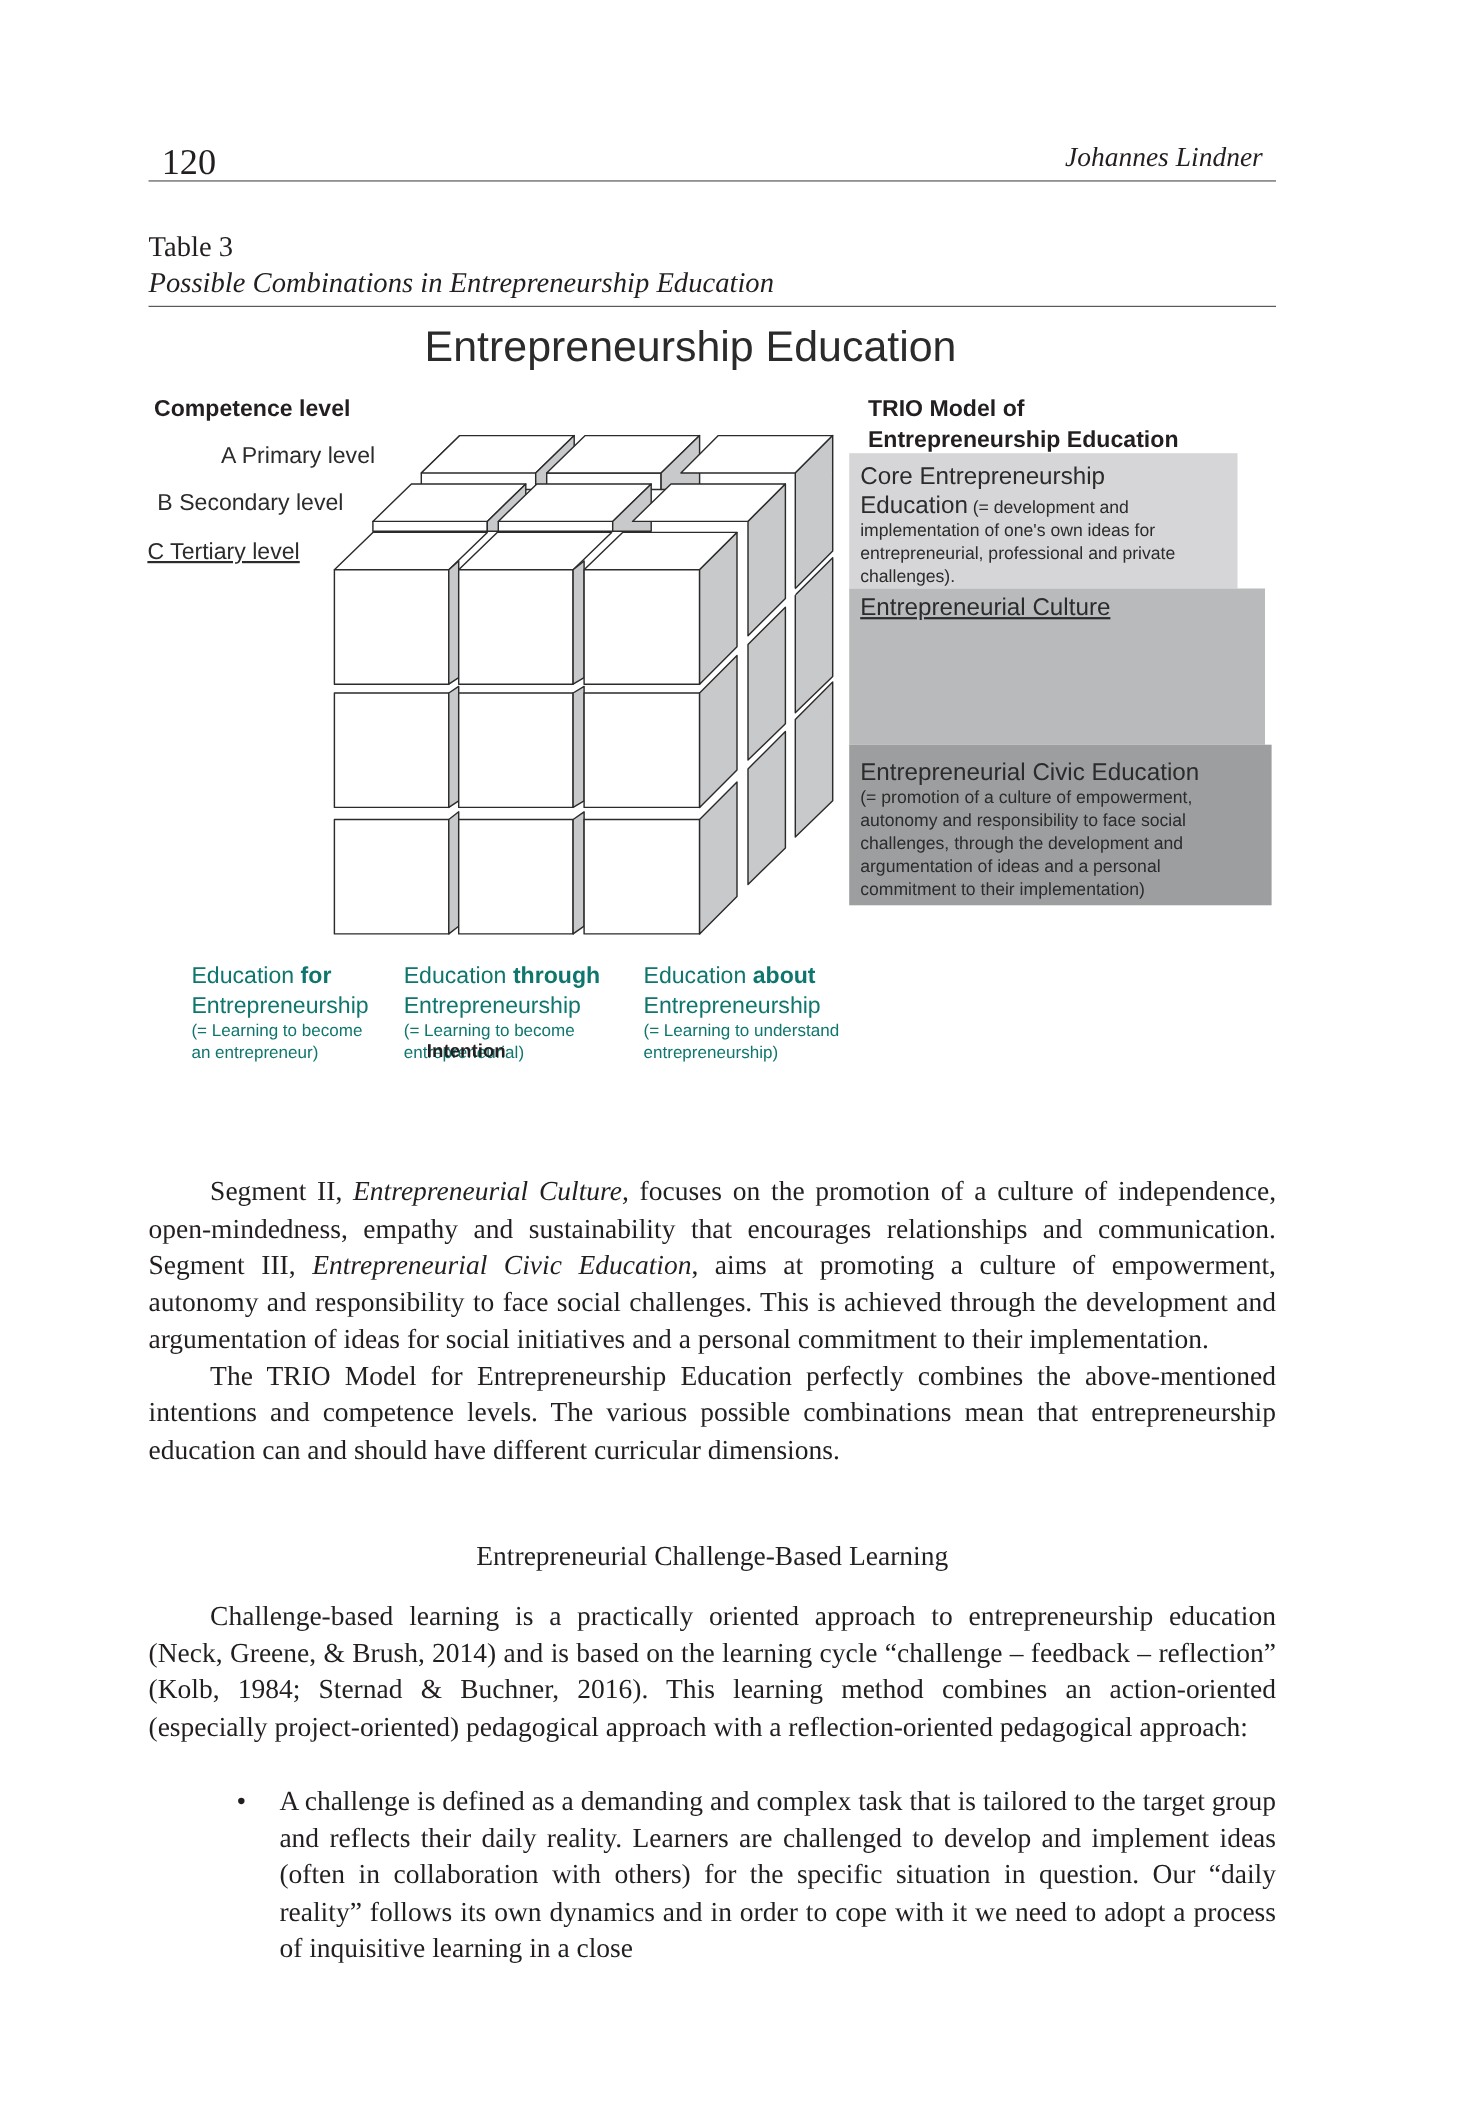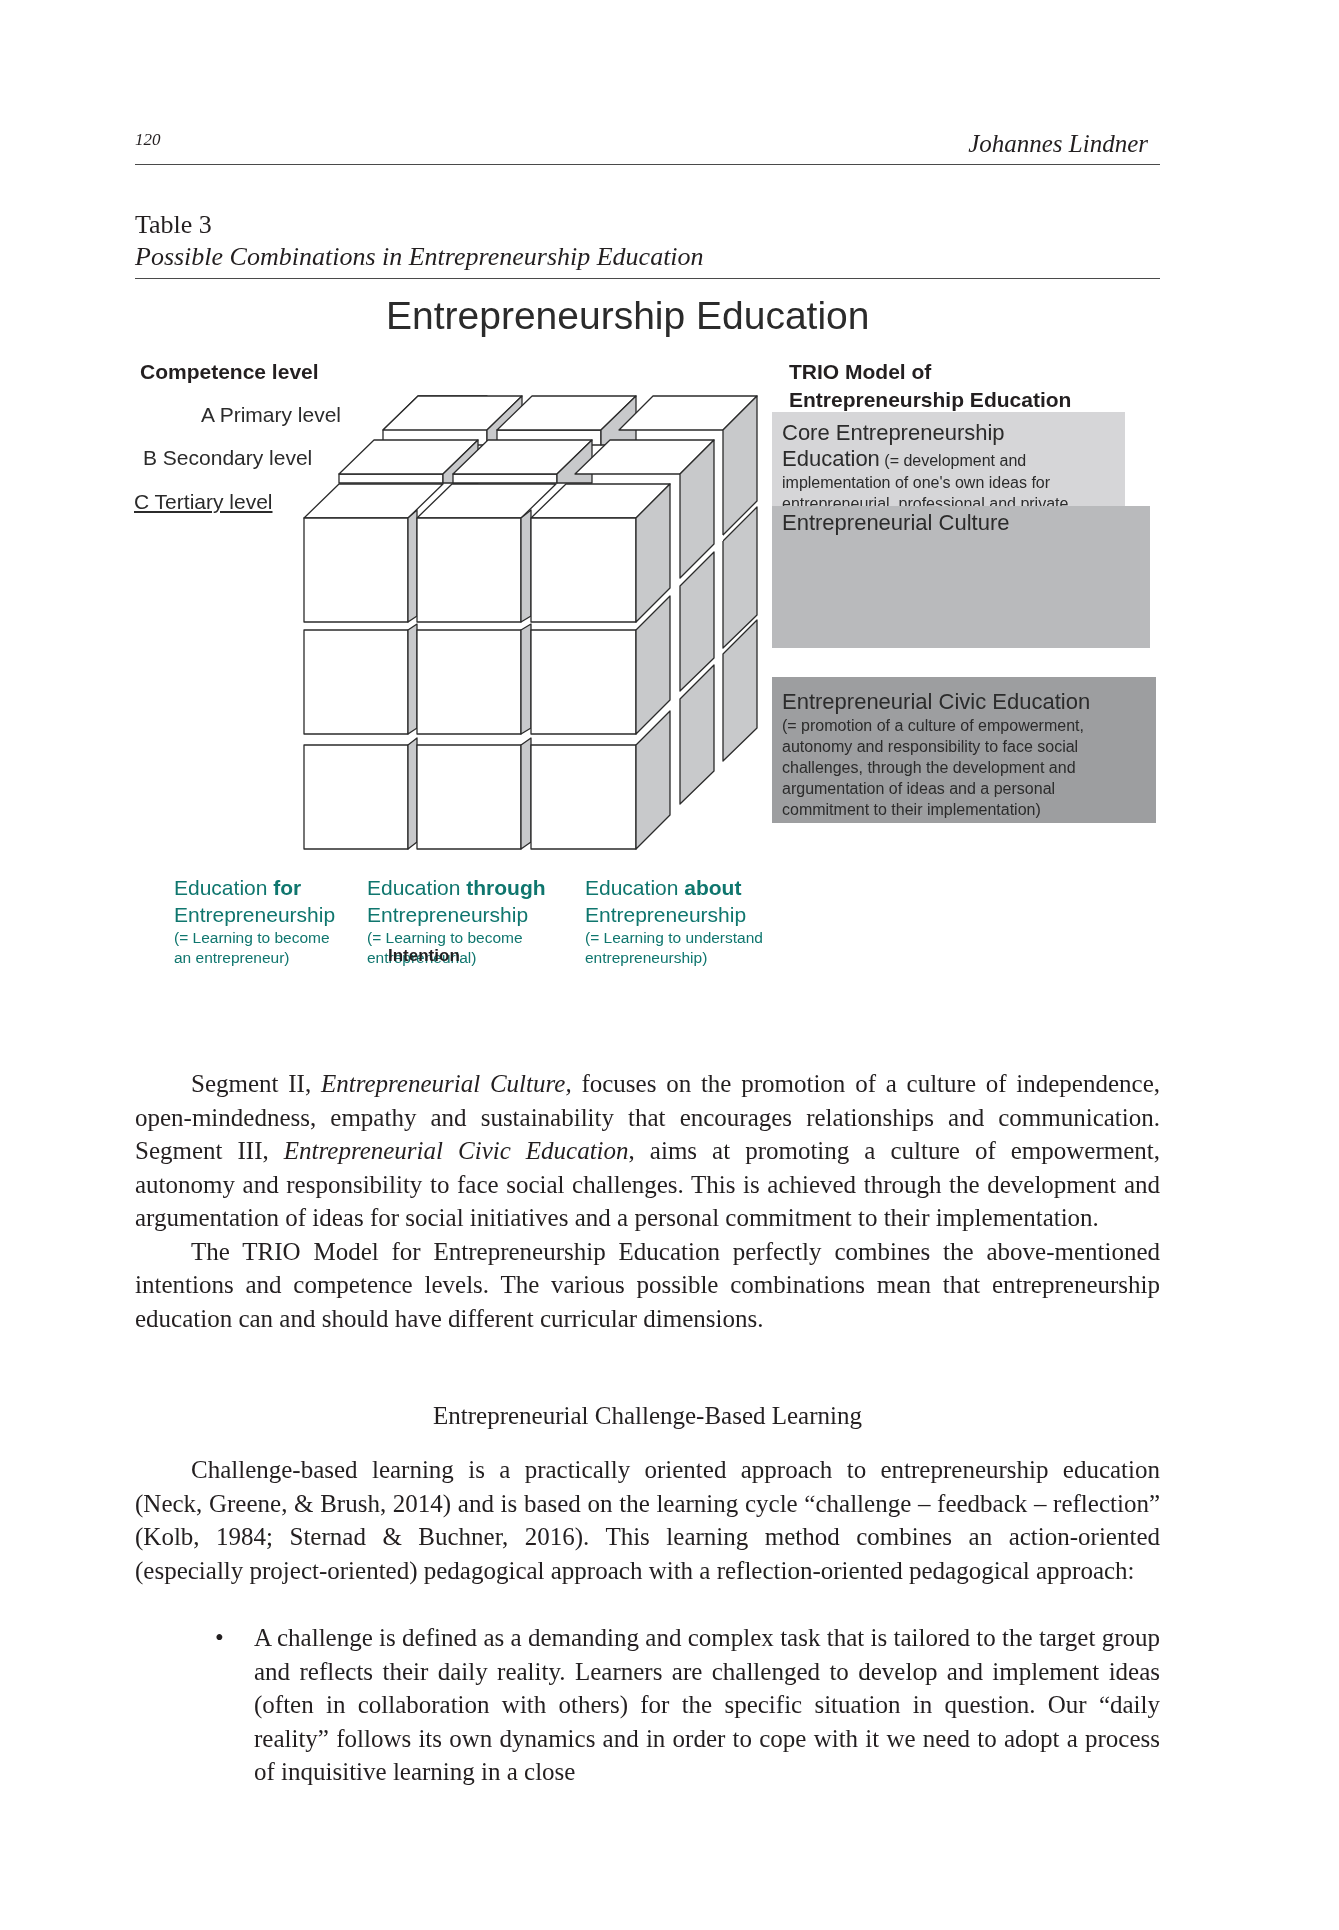--- a/index.html
+++ b/index.html
@@ -1,40 +1,40 @@
 <!DOCTYPE html>
 <html><head>
 <meta charset="utf-8">
 <style>
   html, body { margin:0; padding:0; background:#ffffff; }
   body { width:1339px; height:1930px; position:relative; overflow:hidden; color:#231f20; }
   .serif { font-family: "Liberation Serif", "DejaVu Serif", serif; }
   .sans { font-family: "Liberation Sans", "DejaVu Sans", sans-serif; }
 
   .running-head { position:absolute; left:135px; top:130px; width:1025px; height:34px; border-bottom:1.5px solid #4a4a4a; }
-  .running-head .pg { position:absolute; left:0; top:0; font-size:17px;font-style:italic; }
+  .running-head .pg { position:absolute; left:12px; top:0; font-size:33px; }
   .running-head .author { position:absolute; right:12px; top:0; font-size:25px; font-style:italic; }
 
   .table-caption { position:absolute; left:135px; top:208px; width:1025px; height:70px; border-bottom:1.5px solid #4a4a4a; }
   .table-caption .num { position:absolute; left:0; top:2px; font-size:26px; }
   .table-caption .title { position:absolute; left:0; top:34px; font-size:26px; font-style:italic; }
 
   .fig { position:absolute; left:0; top:0; width:1339px; height:1030px; }
   .fig-title { position:absolute; left:386px; top:294px; font-size:39px; color:#2b2b2b; white-space:nowrap; }
   .comp-head { position:absolute; left:140px; top:360px; font-size:21px; font-weight:bold; }
   .comp-lvl { position:absolute; font-size:21px; white-space:nowrap; color:#2b2b2b; }
 
   .cube-svg { position:absolute; left:290px; top:380px; }
 
   .trio-head { position:absolute; left:789px; top:358px; font-size:21px; font-weight:bold; line-height:28px; }
   .trio-box { position:absolute; left:772px; box-sizing:border-box; padding:4px 10px; color:#2b2b2b; }
   .trio-box .bt { font-size:22px; line-height:26px; }
   .trio-box .bd { font-size:16px; line-height:21px; }
   .box1 { top:412px; width:353px; height:123px; background:#d6d6d8; padding-top:8px; }
-  .box2 { top:506px; width:378px; height:142px; background:#b9babc; }
+  .box2 { top:535px; width:378px; height:142px; background:#b9babc;text-decoration:underline; }
   .box3 { top:677px; width:384px; height:146px; background:#9d9ea0; padding-top:12px; }
 
   .intent-col { position:absolute; top:874px; color:#0f766e; }
   .intent-col .l1 { font-size:21px; line-height:27px; white-space:nowrap; }
   .intent-col .l1 b { font-weight:bold; }
   .intent-col .l2 { font-size:21px; line-height:27px; white-space:nowrap; }
   .intent-col .l3 { font-size:15.5px; line-height:20px; white-space:nowrap; }
   .intention-label { position:absolute; left:388px; top:946px; font-size:17px; font-weight:bold; }
 
   .body-text { position:absolute; left:135px; width:1025px; font-size:25px; line-height:33.5px; text-align:justify; }

